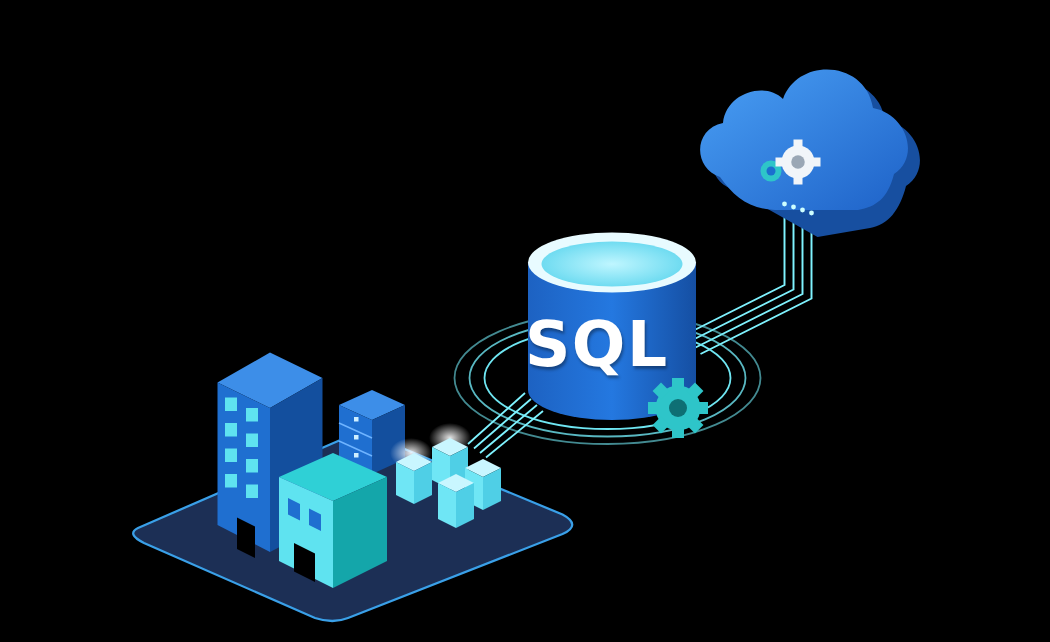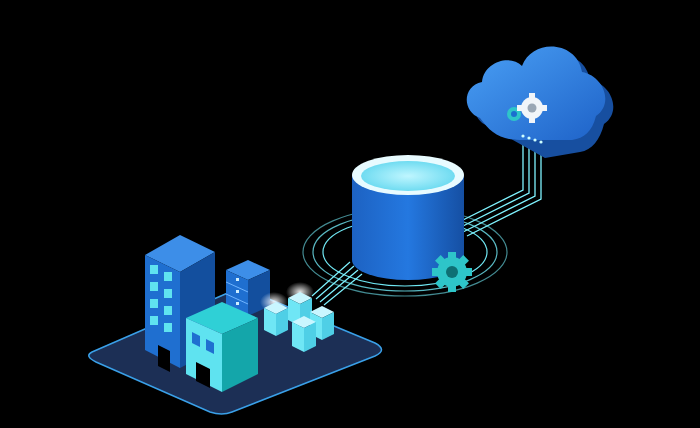--- a/index.html
+++ b/index.html
@@ -159,13 +159,14 @@
       <circle r="4.5" fill="#9aa7b5"></circle>
     </g>
     <g fill="#cfffff">
           <circle cx="523" cy="136" r="1.6"></circle>
           <circle cx="529" cy="138" r="1.6"></circle>
           <circle cx="535" cy="140" r="1.6"></circle>
           <circle cx="541" cy="142" r="1.6"></circle>
         </g>
   </g>
 </svg>
+<div class="sql-label">SQL</div>
 </div>
 
 </body></html>

